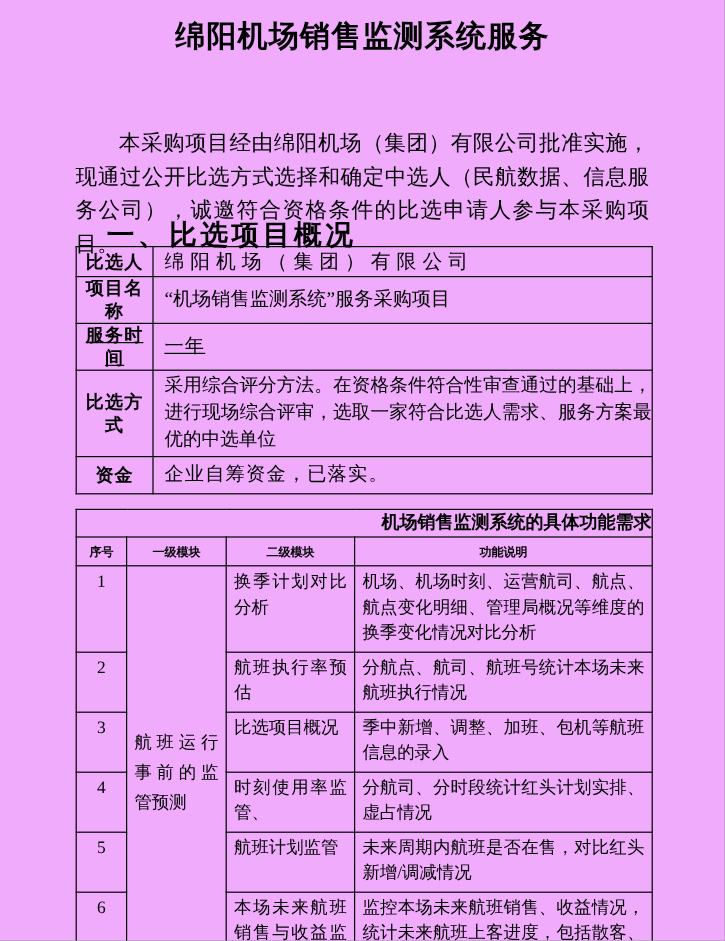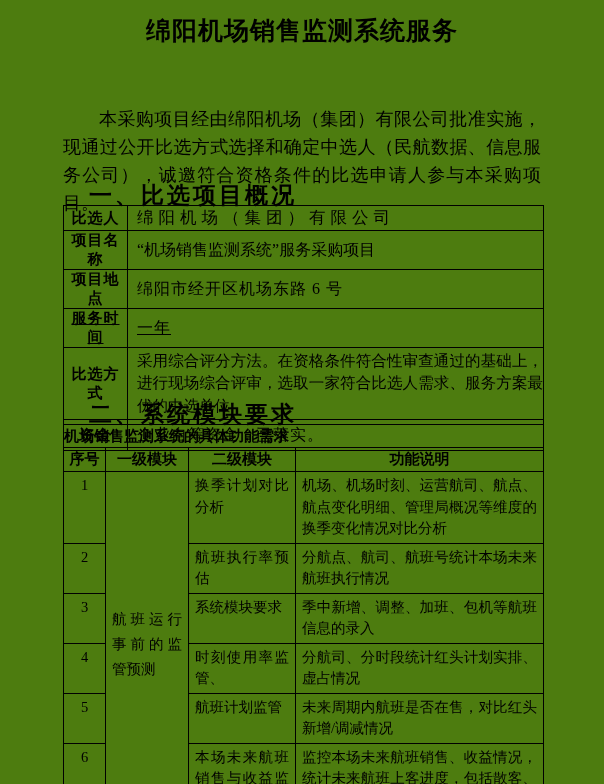--- a/index.html
+++ b/index.html
@@ -1,18 +1,18 @@
 <!DOCTYPE html>
 <html><head>
 <meta charset="utf-8">
 <style>
   html,body{margin:0;padding:0;background:#888;}
   .page{
     position:relative;width:604px;height:784px;margin:0 auto;
-    background:#4d7c0f;overflow:hidden;color:#000;
+    background:#f0abfc;overflow:hidden;color:#000;
     font-family:"Liberation Serif","DejaVu Serif",serif;
   }
   .doc-title{
     position:absolute;top:13px;left:0;width:604px;text-align:center;
     font-weight:bold;font-size:25px;line-height:36px;letter-spacing:1px;
   }
   .intro{
     position:absolute;top:87px;left:63px;width:478px;
     font-size:18px;line-height:28px;text-indent:2em;text-align:justify;
   }
@@ -39,25 +39,25 @@
   #table1 tr.r1{height:22px;margin-top:12px;} #table1 tr.r2{height:22px;}
   #table1 tr.r3{height:22px;} #table1 tr.r4{height:22px;text-decoration:underline;}
   #table1 tr.r5{height:72px;} #table1 tr.r6{height:31px;}
   #table1 td.sp-wide{letter-spacing:5px;font-size:16.5px;}
   #table1 td.sp-med{letter-spacing:1px;}
   #table1 td.long{font-size:15.5px;letter-spacing:0;text-align:justify;line-height:22.5px;vertical-align:middle;}
   
   #table2{top:424px;}
   #table2 .tbl-title{
     font-family:"Liberation Sans","DejaVu Sans",sans-serif;
-    font-weight:bold;font-size:15px;text-align:left;vertical-align:middle;height:22px;padding:0;
+    font-weight:bold;font-size:15px;text-align:right;vertical-align:middle;height:22px;padding:0;
   }
   #table2 th{
     font-family:"Liberation Sans","DejaVu Sans",sans-serif;
-    font-weight:bold;font-size:15px;text-align:center;vertical-align:middle;height:23px;padding:0;margin-left:41px;
+    font-weight:bold;font-size:10px;text-align:center;vertical-align:middle;height:23px;padding:0;margin-left:41px;
   }
   #table2 td{font-size:14.5px;vertical-align:top;line-height:21.5px;padding:3px 6px;}
   #table2 td.no{text-align:center;padding:3px 0;}
   #table2 td.mod1{vertical-align:middle;text-align:justify;line-height:25px;padding:3px 6px;}
   #table2 td.mod2{text-align:justify;}
   #table2 td.desc{text-align:justify;}
   #table2 tr.b1{height:68px;} #table2 tr.b2{height:43px;}
   #table2 tr.b3{height:44px;} #table2 tr.b4{height:45px;}
   #table2 tr.b5{height:42px;} #table2 tr.b6{height:75px;}
 </style>
@@ -81,40 +81,35 @@
       </colgroup>
     <tbody>
         <tr class="r1">
       <th>比选人</th>
       <td class="sp-wide">绵阳机场（集团）有限公司</td>
     </tr>
     <tr class="r2">
       <th>项目名称</th>
       <td>“机场销售监测系统”服务采购项目</td>
     </tr>
-    <tr class="r3">
-      <th>项目地点</th>
-      <td class="sp-med">绵阳市经开区机场东路 6 号</td>
-    </tr>
     <tr class="r4">
       <th>服务时间</th>
       <td class="sp-med">一年</td>
     </tr>
     <tr class="r5">
       <th>比选方式</th>
       <td class="long">采用综合评分方法。在资格条件符合性审查通过的基础上，进行现场综合评审，选取一家符合比选人需求、服务方案最优的中选单位</td>
     </tr>
     <tr class="r6">
       <th>资金</th>
       <td class="sp-med">企业自筹资金，已落实。</td>
     </tr>
   </tbody>
     </table>
 
-  <div class="sec-heading" id="sec2-heading">二、系统模块要求</div>
 
   <table id="table2">
     <colgroup>
       <col style="width:42px">
         <col style="width:83px">
         <col style="width:107px">
         <col style="width:248px">
     </colgroup>
     <tbody>
         <tr>
@@ -132,21 +127,21 @@
       <td class="mod2">换季计划对比分析</td>
       <td class="desc">机场、机场时刻、运营航司、航点、航点变化明细、管理局概况等维度的换季变化情况对比分析</td>
     </tr>
     <tr class="b2">
       <td class="no">2</td>
       <td class="mod2">航班执行率预估</td>
       <td class="desc">分航点、航司、航班号统计本场未来航班执行情况</td>
     </tr>
     <tr class="b3">
       <td class="no">3</td>
-      <td class="mod2">系统模块要求</td>
+      <td class="mod2">比选项目概况</td>
       <td class="desc">季中新增、调整、加班、包机等航班信息的录入</td>
     </tr>
     <tr class="b4">
       <td class="no">4</td>
       <td class="mod2">时刻使用率监管、</td>
       <td class="desc">分航司、分时段统计红头计划实排、虚占情况</td>
     </tr>
     <tr class="b5">
       <td class="no">5</td>
       <td class="mod2">航班计划监管</td>

